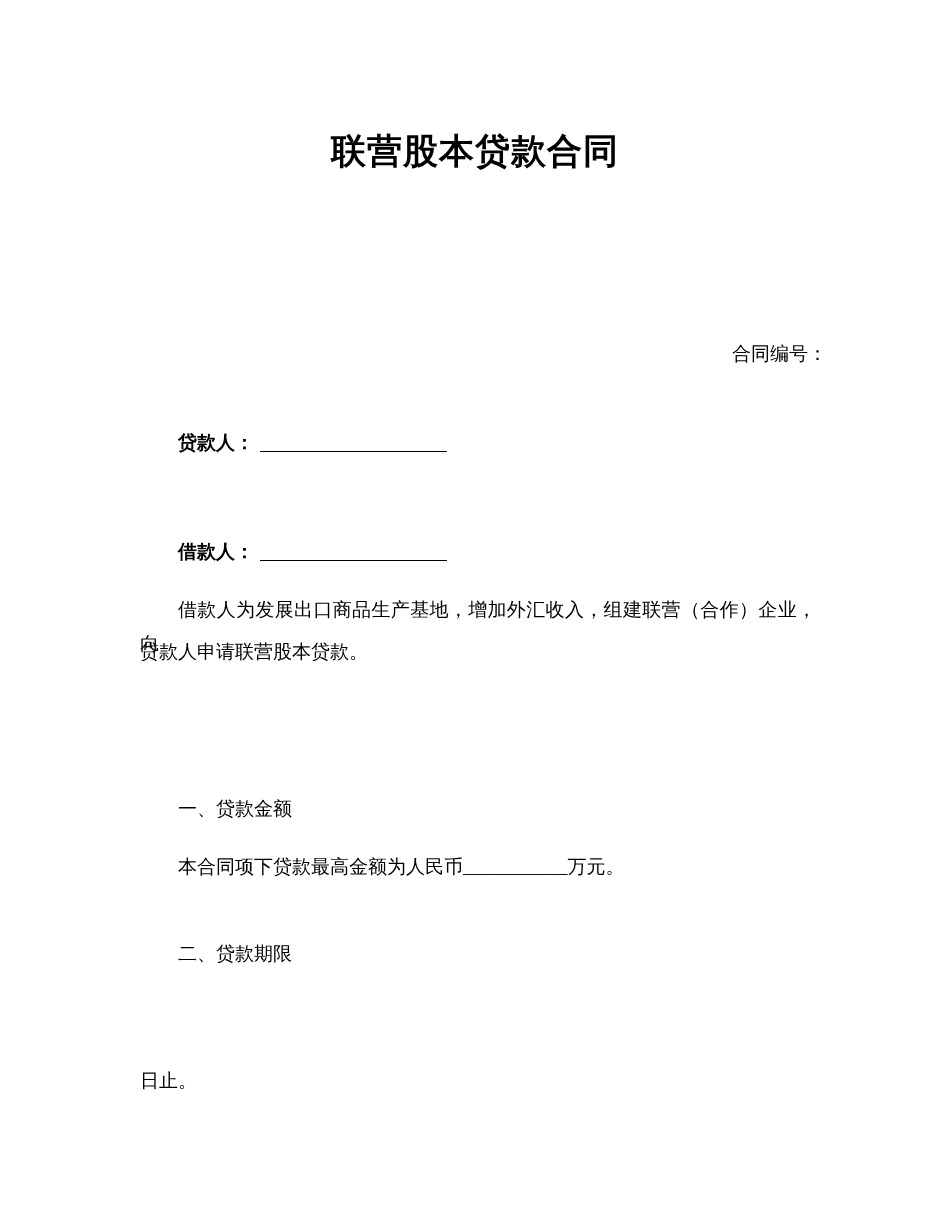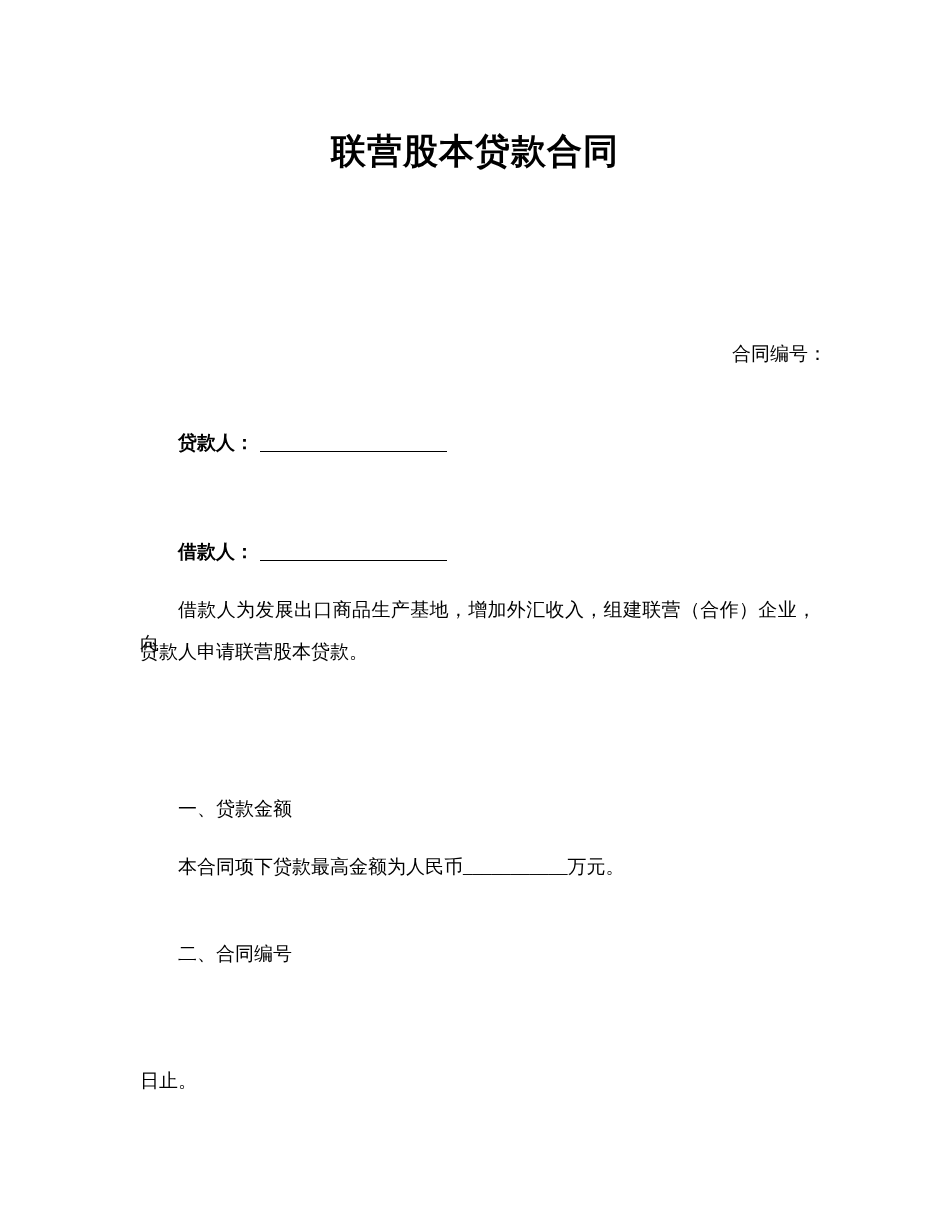--- a/index.html
+++ b/index.html
@@ -107,18 +107,18 @@
 
   <div class="intro">
     <div class="line first justify">借款人为发展出口商品生产基地，增加外汇收入，组建联营（合作）企业，向</div>
     <div class="line">贷款人申请联营股本贷款。</div>
   </div>
 
   <div class="sec-heading s1">一、贷款金额</div>
 
   <div class="body-line amount">本合同项下贷款最高金额为人民币___________万元。</div>
 
-  <div class="sec-heading s2">二、合同编号</div>
+  <div class="sec-heading s2">二、贷款期限</div>
 
 
   <div class="body-line term2">日止。</div>
 
 </div>
 
 </body></html>

